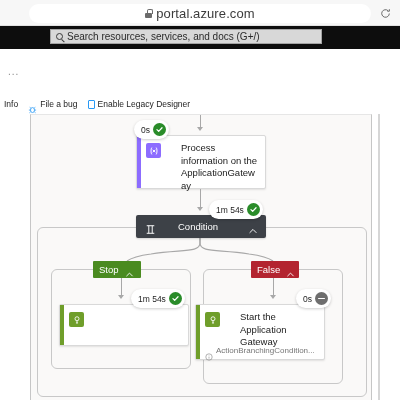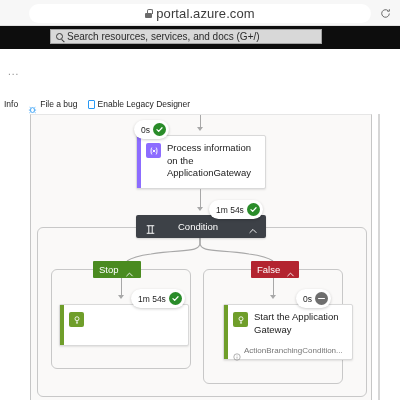--- a/index.html
+++ b/index.html
@@ -106,21 +106,21 @@
     position: absolute; border: 1.2px solid #c8c8c8; border-radius: 6px;
     background: transparent;
   }
 
   
   .card {
     position: absolute; background: #ffffff;
     border: 1px solid #d9d9d9; border-radius: 2px;
     box-shadow: 0 1px 2px rgba(0,0,0,.10);
     display: flex; align-items: flex-start;
-    padding: 6px 7px 6px 9px; gap: 6px;
+    padding: 6px 7px 6px 9px; gap: 20px;
   }
   .card::before {
     content: ""; position: absolute; left: 0; top: 0; bottom: 0; width: 3.5px;
   }
   .card.accent-purple::before { background: #8c6cff; }
   .card.accent-green::before { background: #6f9e2a; }
   .card-icon {
     width: 15px; height: 15px; border-radius: 2px; flex: none;
     display: flex; align-items: center; justify-content: center;
     margin-top: 1px;
@@ -318,21 +318,21 @@
       <span class="chev">
         <svg viewBox="0 0 16 16" fill="none" stroke="currentColor" stroke-width="1.6" stroke-linecap="round">
           <path d="M3 10.5L8 5.5l5 5"></path>
         </svg>
       </span>
     </div>
     <div class="group-box" style="left:172px; top:154px; width:140px; height:115px;"></div>
     <div class="conn conn-v" style="left:242px; top:163px; height:19px;"></div>
     <div class="arrowhead" style="left:239px; top:180px;"></div>
 
-    <div class="card accent-green" style="left:192px; top:189px; width:130px; height:56px;">
+    <div class="card accent-green" style="left:164px; top:189px; width:130px; height:56px;">
       <span class="card-icon icon-green">
         <svg viewBox="0 0 16 16" fill="none" stroke="currentColor" stroke-width="1.4">
           <circle cx="8" cy="6" r="3.2"></circle>
           <path d="M8 9.2v3.6M6.3 12.8h3.4"></path>
         </svg>
       </span>
       <span class="card-title">Start the Application Gateway</span>
       <span class="card-sub">
         <span class="info-icon">
           <svg viewBox="0 0 16 16" fill="none" stroke="currentColor" stroke-width="1.3">

